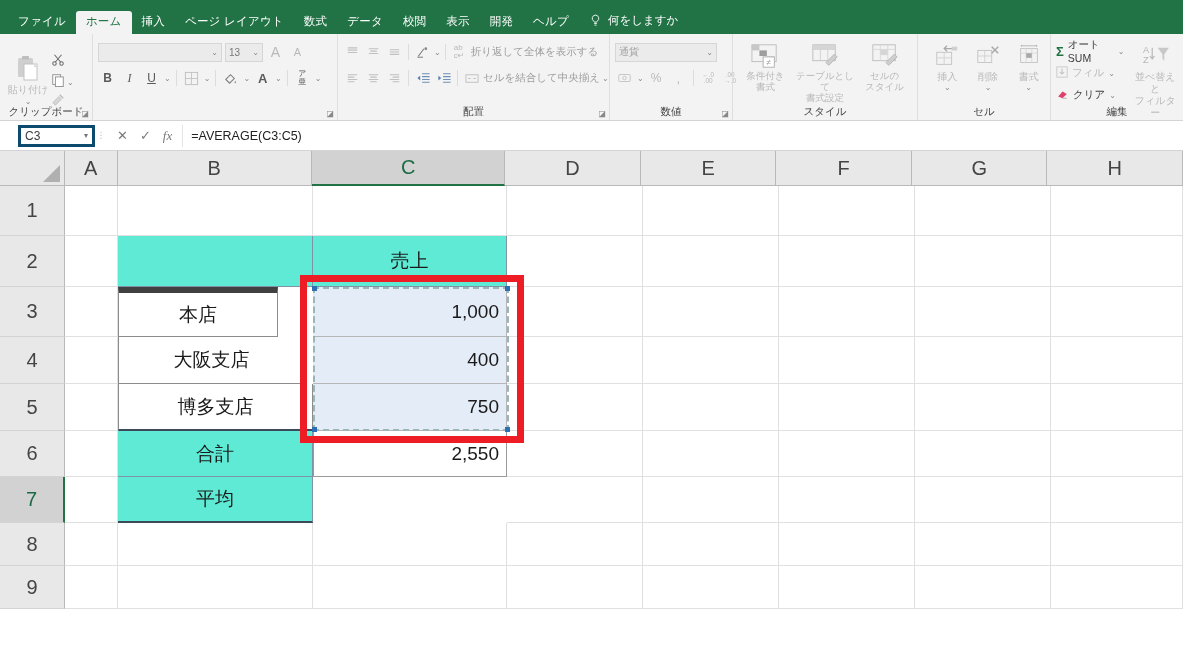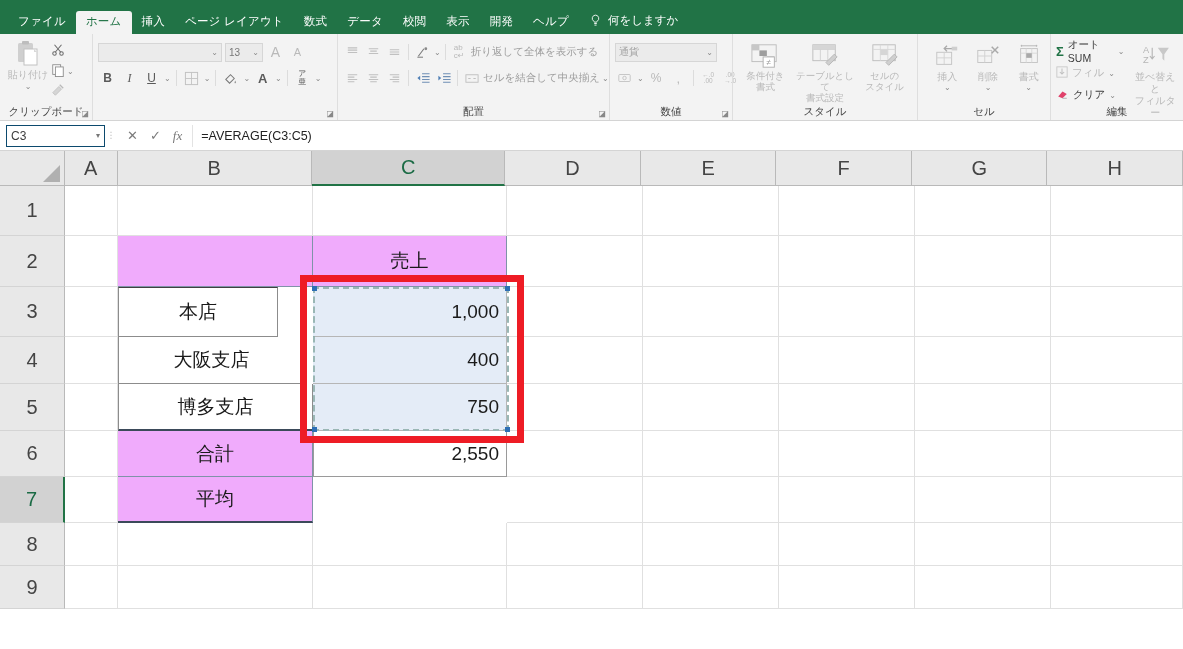--- a/index.html
+++ b/index.html
@@ -67,21 +67,21 @@
     color: #444;
     white-space: nowrap;
   }
   .grp-launcher {
     position: absolute; bottom: 3px; right: 3px;
     font-size: 8px; color: #888;
   }
   .grp-body { flex: 1; display: flex; align-items: flex-start; }
 
   
-  .clip-wrap { display: flex; padding-top: 3px; }
+  .clip-wrap { display: flex; padding-top: 3px; align-items: center; }
   .paste-btn {
     width: 46px; display: flex; flex-direction: column;
     align-items: center; font-size: 10px; color: #b9b9b9;
   }
   .paste-ico { width: 26px; height: 28px; }
   .clip-small { display: flex; flex-direction: column; gap: 3px; padding-top: 3px; }
   .clip-small-row { display: flex; align-items: center; gap: 2px; height: 17px; color:#9a9a9a; }
   .cv { font-size: 8px; color: #8a8a8a; }
 
   
@@ -137,22 +137,22 @@
     width: 54px; display:flex; flex-direction:column; align-items:center;
     font-size: 10px; color:#b9b9b9; line-height:1.2; text-align:center;
   }
 
   
   .fbar {
     height: 30px; background: #ffffff; display: flex; align-items: center;
     border-bottom: 1px solid #d4d4d4; padding: 0 2px;
   }
   .namebox {
-    width: 99px; height: 22px; margin-left: 4px;
-    border: 1px solid #0c4a6e; background: #fff;
+    width: 77px; height: 22px; margin-left: 16px;
+    border: 3px solid #0c4a6e; background: #fff;
     display: flex; align-items: center; justify-content: space-between;
     padding: 0 4px; font-size: 12px; color: #3c3c3c;
   }
   .namebox .car { font-size: 8px; color: #777; }
   .dots { width: 12px; text-align: center; color: #c0c0c0; font-size: 9px; letter-spacing: 0; line-height: .8; }
   .fbtns { display: flex; align-items: center; gap: 12px; padding: 0 10px; }
   .fbtn { font-size: 13px; color: #7a7a7a; }
   .fbtn.fx { font-style: italic; font-family: "Liberation Serif", serif; font-size: 13px; }
   .finput {
     flex: 1; height: 22px; display: flex; align-items: center;
@@ -196,21 +196,21 @@
     position: absolute;
     border-right: 1px solid #e0e0e0;
     border-bottom: 1px solid #e0e0e0;
     font-size: 19px; color: #1a1a1a;
     display: flex; align-items: center;
     padding: 0 7px;
     background: transparent;
   }
   .cell.ctr { justify-content: center; }
   .cell.right { justify-content: flex-end; }
-  .cell.hdrfill { background: #f0abfc; }
+  .cell.hdrfill { background: #5eead4; }
   .cell.databg { background: #e4ecf7; }
   .cell.boxed { border-left: 1px solid #8c8c8c; border-right: 1px solid #8c8c8c;
                 border-bottom: 1px solid #8c8c8c; }
 
   
   .ants {
     position: absolute;
     border: 2px dashed #1f5f5b;
     background: transparent;
     pointer-events: none;
@@ -662,21 +662,21 @@
       <div class="cell" style="left:0;top:50px;width:53px;height:51px"></div>
       <div class="cell ctr hdrfill" style="left:53px;top:50px;width:195px;height:51px;border-color:#7f93a8"></div>
       <div class="cell ctr hdrfill" style="left:248px;top:50px;width:194px;height:51px;border-color:#7f93a8">売上</div>
       <div class="cell" style="left:442px;top:50px;width:136px;height:51px"></div>
       <div class="cell" style="left:578px;top:50px;width:136px;height:51px"></div>
       <div class="cell" style="left:714px;top:50px;width:136px;height:51px"></div>
       <div class="cell" style="left:850px;top:50px;width:136px;height:51px"></div>
       <div class="cell" style="left:986px;top:50px;width:132px;height:51px"></div>
 
       <div class="cell" style="left:0;top:101px;width:53px;height:50px"></div>
-      <div class="cell ctr boxed" style="left:53px;top:101px;width:160px;height:50px;border-top:1px solid #404040">本店</div>
+      <div class="cell ctr boxed" style="left:53px;top:101px;width:160px;height:50px;border-top:6px solid #404040">本店</div>
       <div class="cell right databg" style="left:248px;top:101px;width:194px;height:50px;border-color:#b6b6b6">1,000</div>
       <div class="cell" style="left:442px;top:101px;width:136px;height:50px"></div>
       <div class="cell" style="left:578px;top:101px;width:136px;height:50px"></div>
       <div class="cell" style="left:714px;top:101px;width:136px;height:50px"></div>
       <div class="cell" style="left:850px;top:101px;width:136px;height:50px"></div>
       <div class="cell" style="left:986px;top:101px;width:132px;height:50px"></div>
 
       <div class="cell" style="left:0;top:151px;width:53px;height:47px"></div>
       <div class="cell ctr boxed" style="left:53px;top:151px;width:187px;height:47px">大阪支店</div>
       <div class="cell right databg" style="left:248px;top:151px;width:194px;height:47px;border-color:#b6b6b6">400</div>

